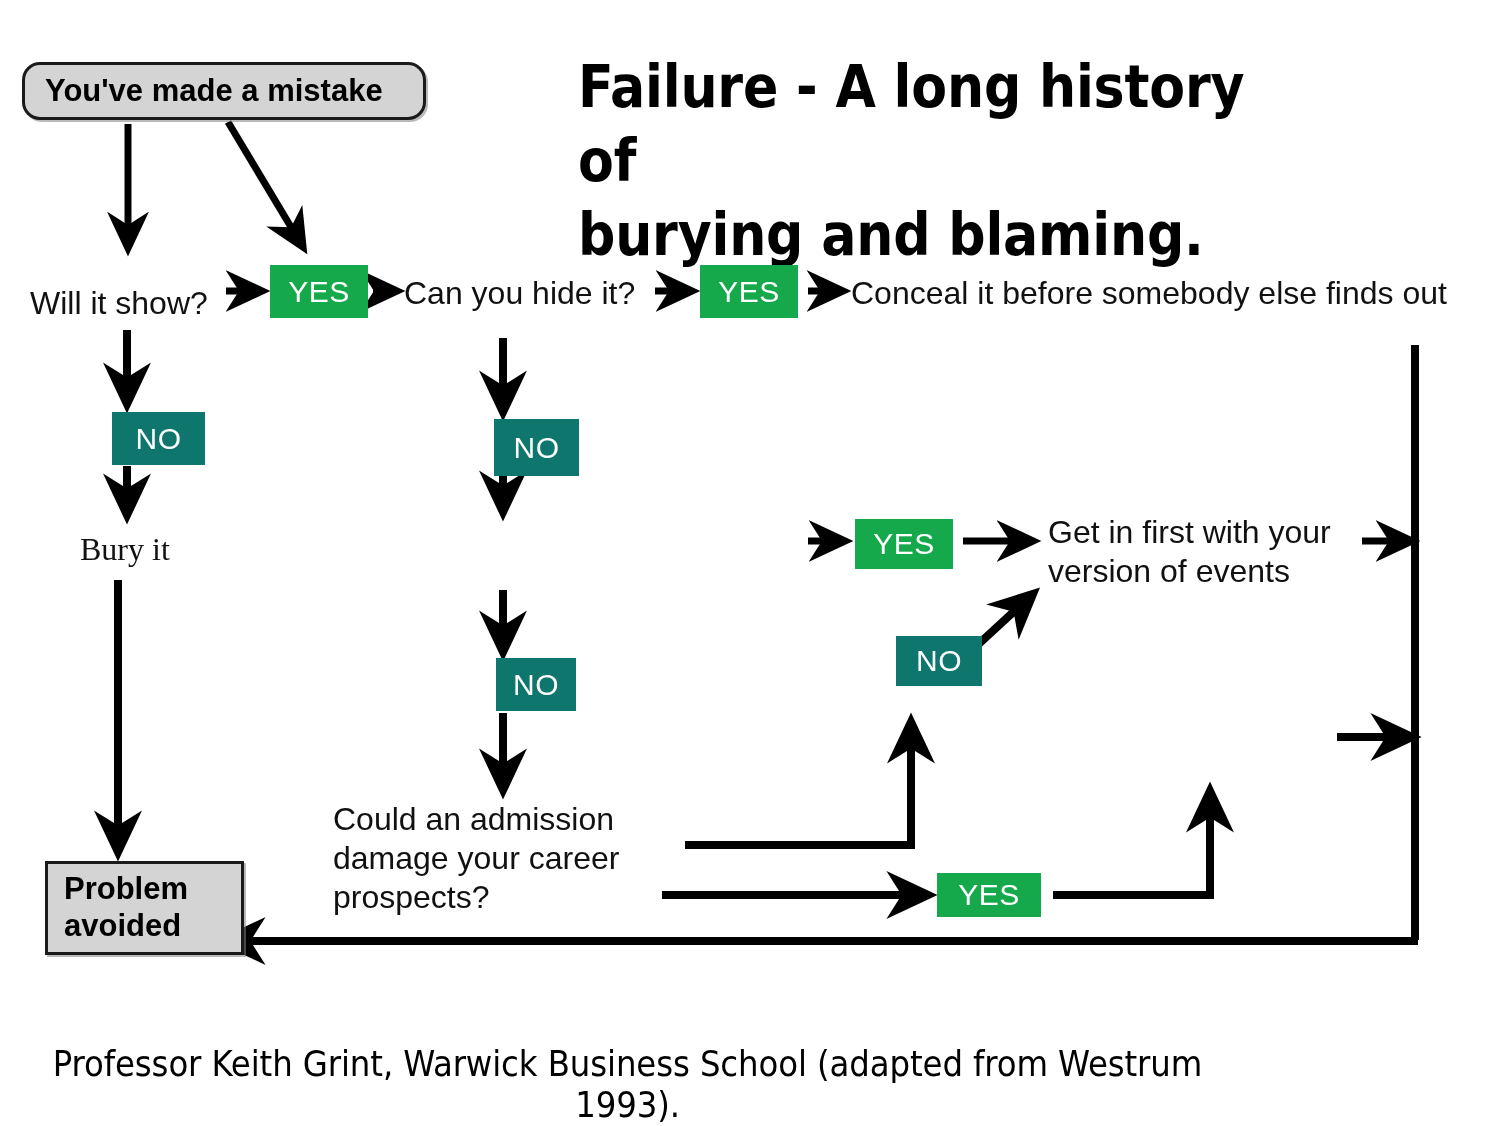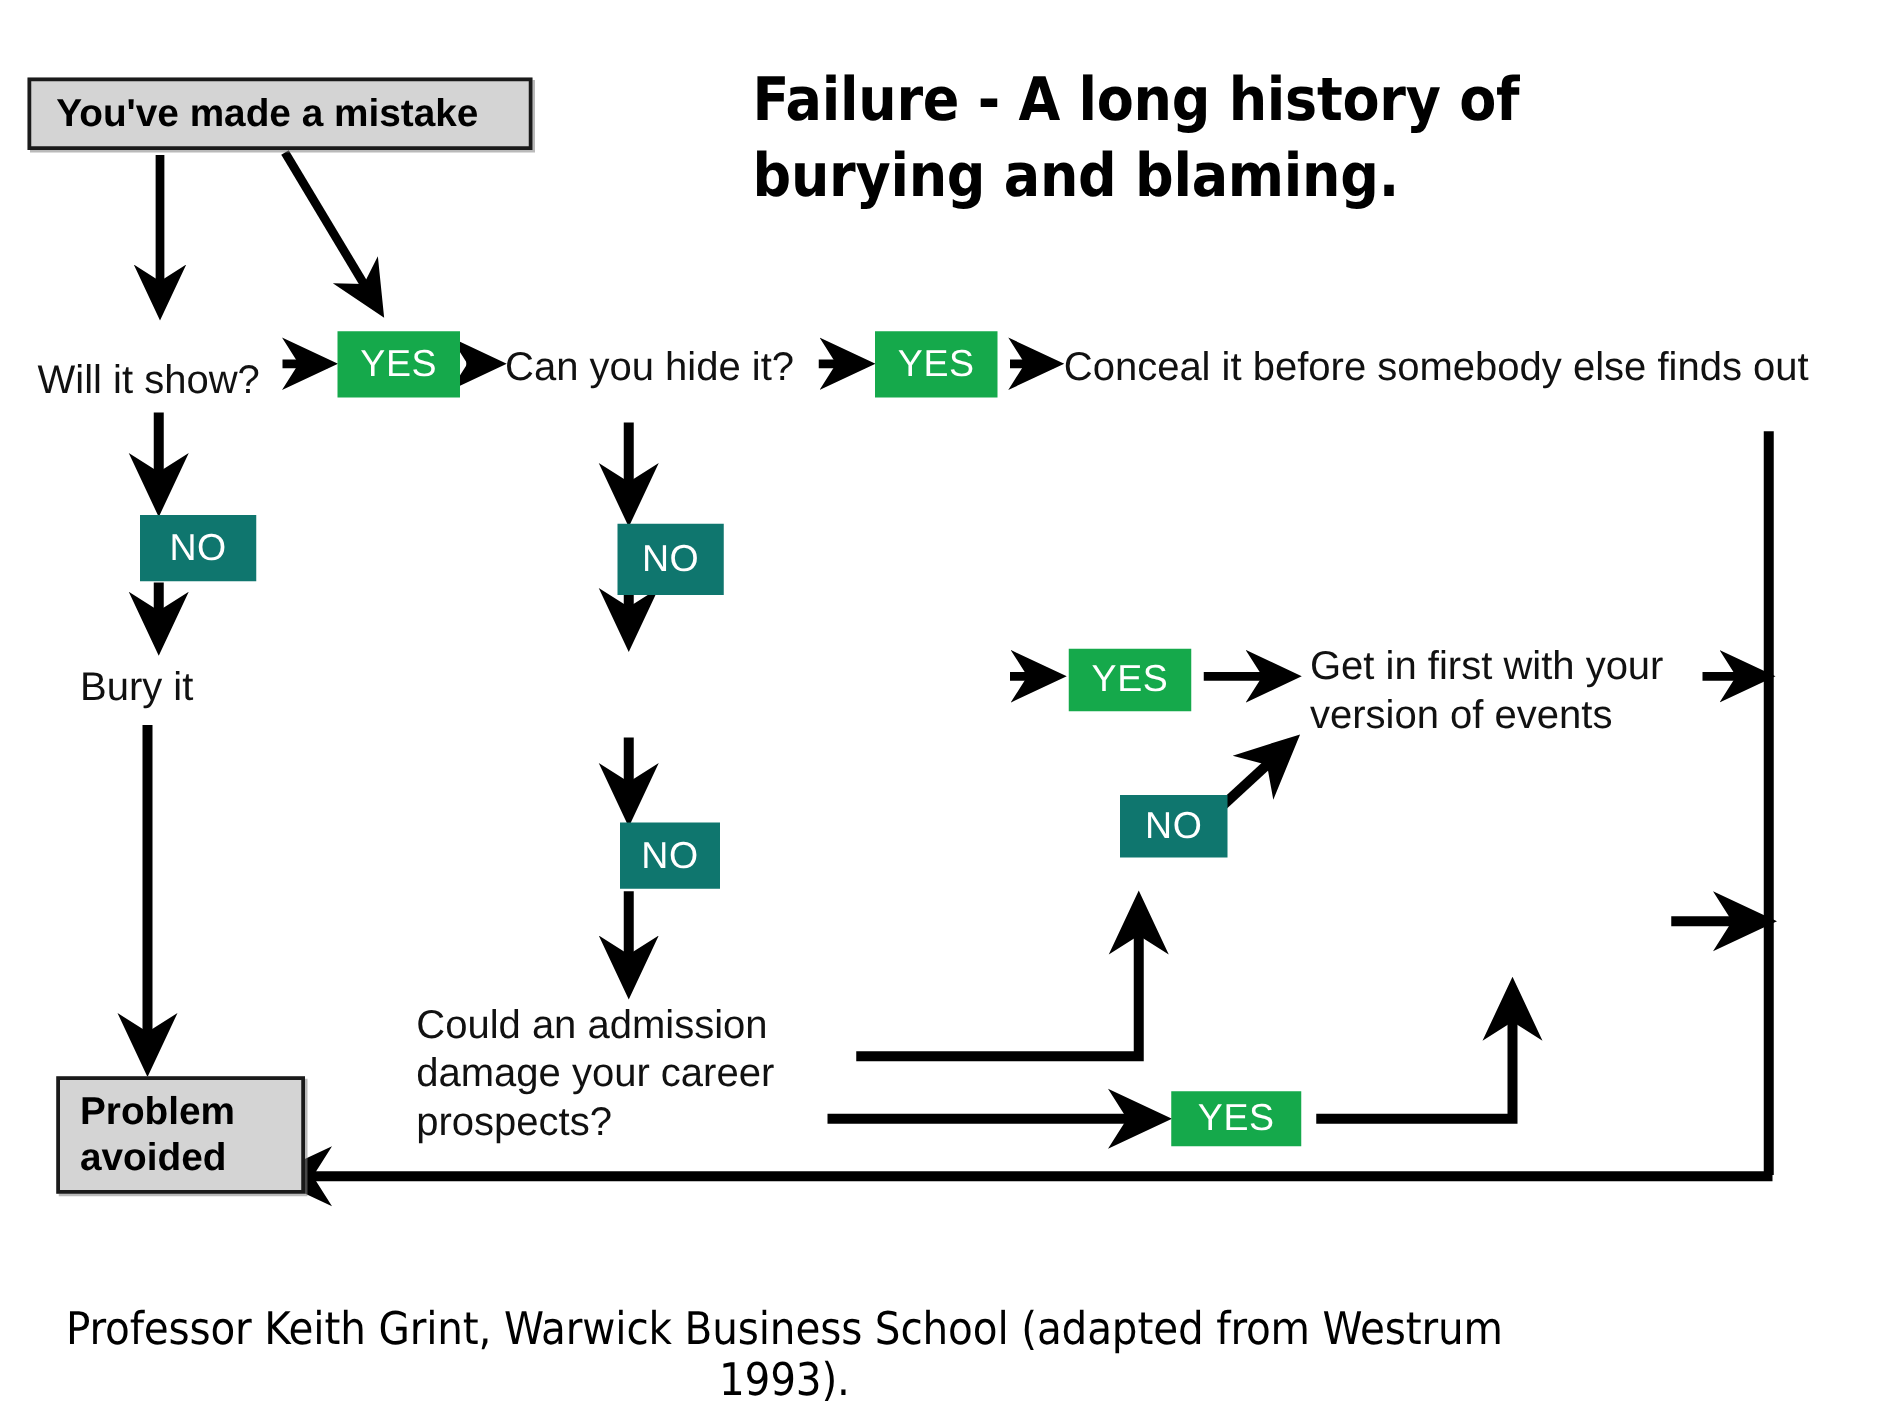--- a/index.html
+++ b/index.html
@@ -28,27 +28,26 @@
     height: 1126px;
   }
 
   
   .title {
     position: absolute;
     left: 578px;
     top: 50px;
     width: 700px;
     font-family: "DejaVu Sans Condensed", "Liberation Sans Narrow", "Liberation Sans", sans-serif;
-    font-size: 48px;
+    font-size: 58px;
     font-weight: bold;
     line-height: 1.28;
     letter-spacing: -0.2px;
     white-space: pre-line;
     color: #000;
-    margin-left: 24px;
   }
 
   
   .caption {
     position: absolute;
     left: 0px;
     top: 1043px;
     width: 1255px;
     text-align: center;
     font-family: "DejaVu Sans Condensed", "Liberation Sans Narrow", "Liberation Sans", sans-serif;
@@ -70,20 +69,21 @@
     color: #000;
     display: flex;
     align-items: center;
     line-height: 1.18;
     box-shadow: 2px 2px 0 rgba(130,130,130,0.55);
   }
   #box-mistake {
     left: 22px; top: 62px;
     width: 404px; height: 58px;
     padding-left: 20px;
+    border-radius: 18px;
   }
   #box-problem-avoided {
     left: 45px; top: 861px;
     width: 199px; height: 94px;
     padding-left: 16px;
     white-space: pre-line;
   }
 
   
   .chip {
@@ -116,21 +116,21 @@
     font-family: "Liberation Sans", sans-serif;
     font-size: 32px;
     font-weight: normal;
     color: #111;
     line-height: 1.22;
     white-space: pre-line;
   }
   #txt-will-it-show   { left: 30px;  top: 284px; }
   #txt-can-you-hide   { left: 404px; top: 274px; }
   #txt-conceal        { left: 851px; top: 274px; }
-  #txt-bury-it        { left: 64px;  top: 530px; }
+  #txt-bury-it        { left: 80px;  top: 530px; font-family: Liberation Serif, serif; }
   #txt-blame          { left: 228px; top: 513px; width: 590px; }
   #txt-get-in-first   { left: 1048px; top: 513px; width: 300px; }
   #txt-sit-tight      { left: 1003px; top: 702px; width: 330px; }
   #txt-could-admit    { left: 333px; top: 800px; width: 330px; }
 </style>
 </head>
 <body>
 
 <div id="stage">
 

